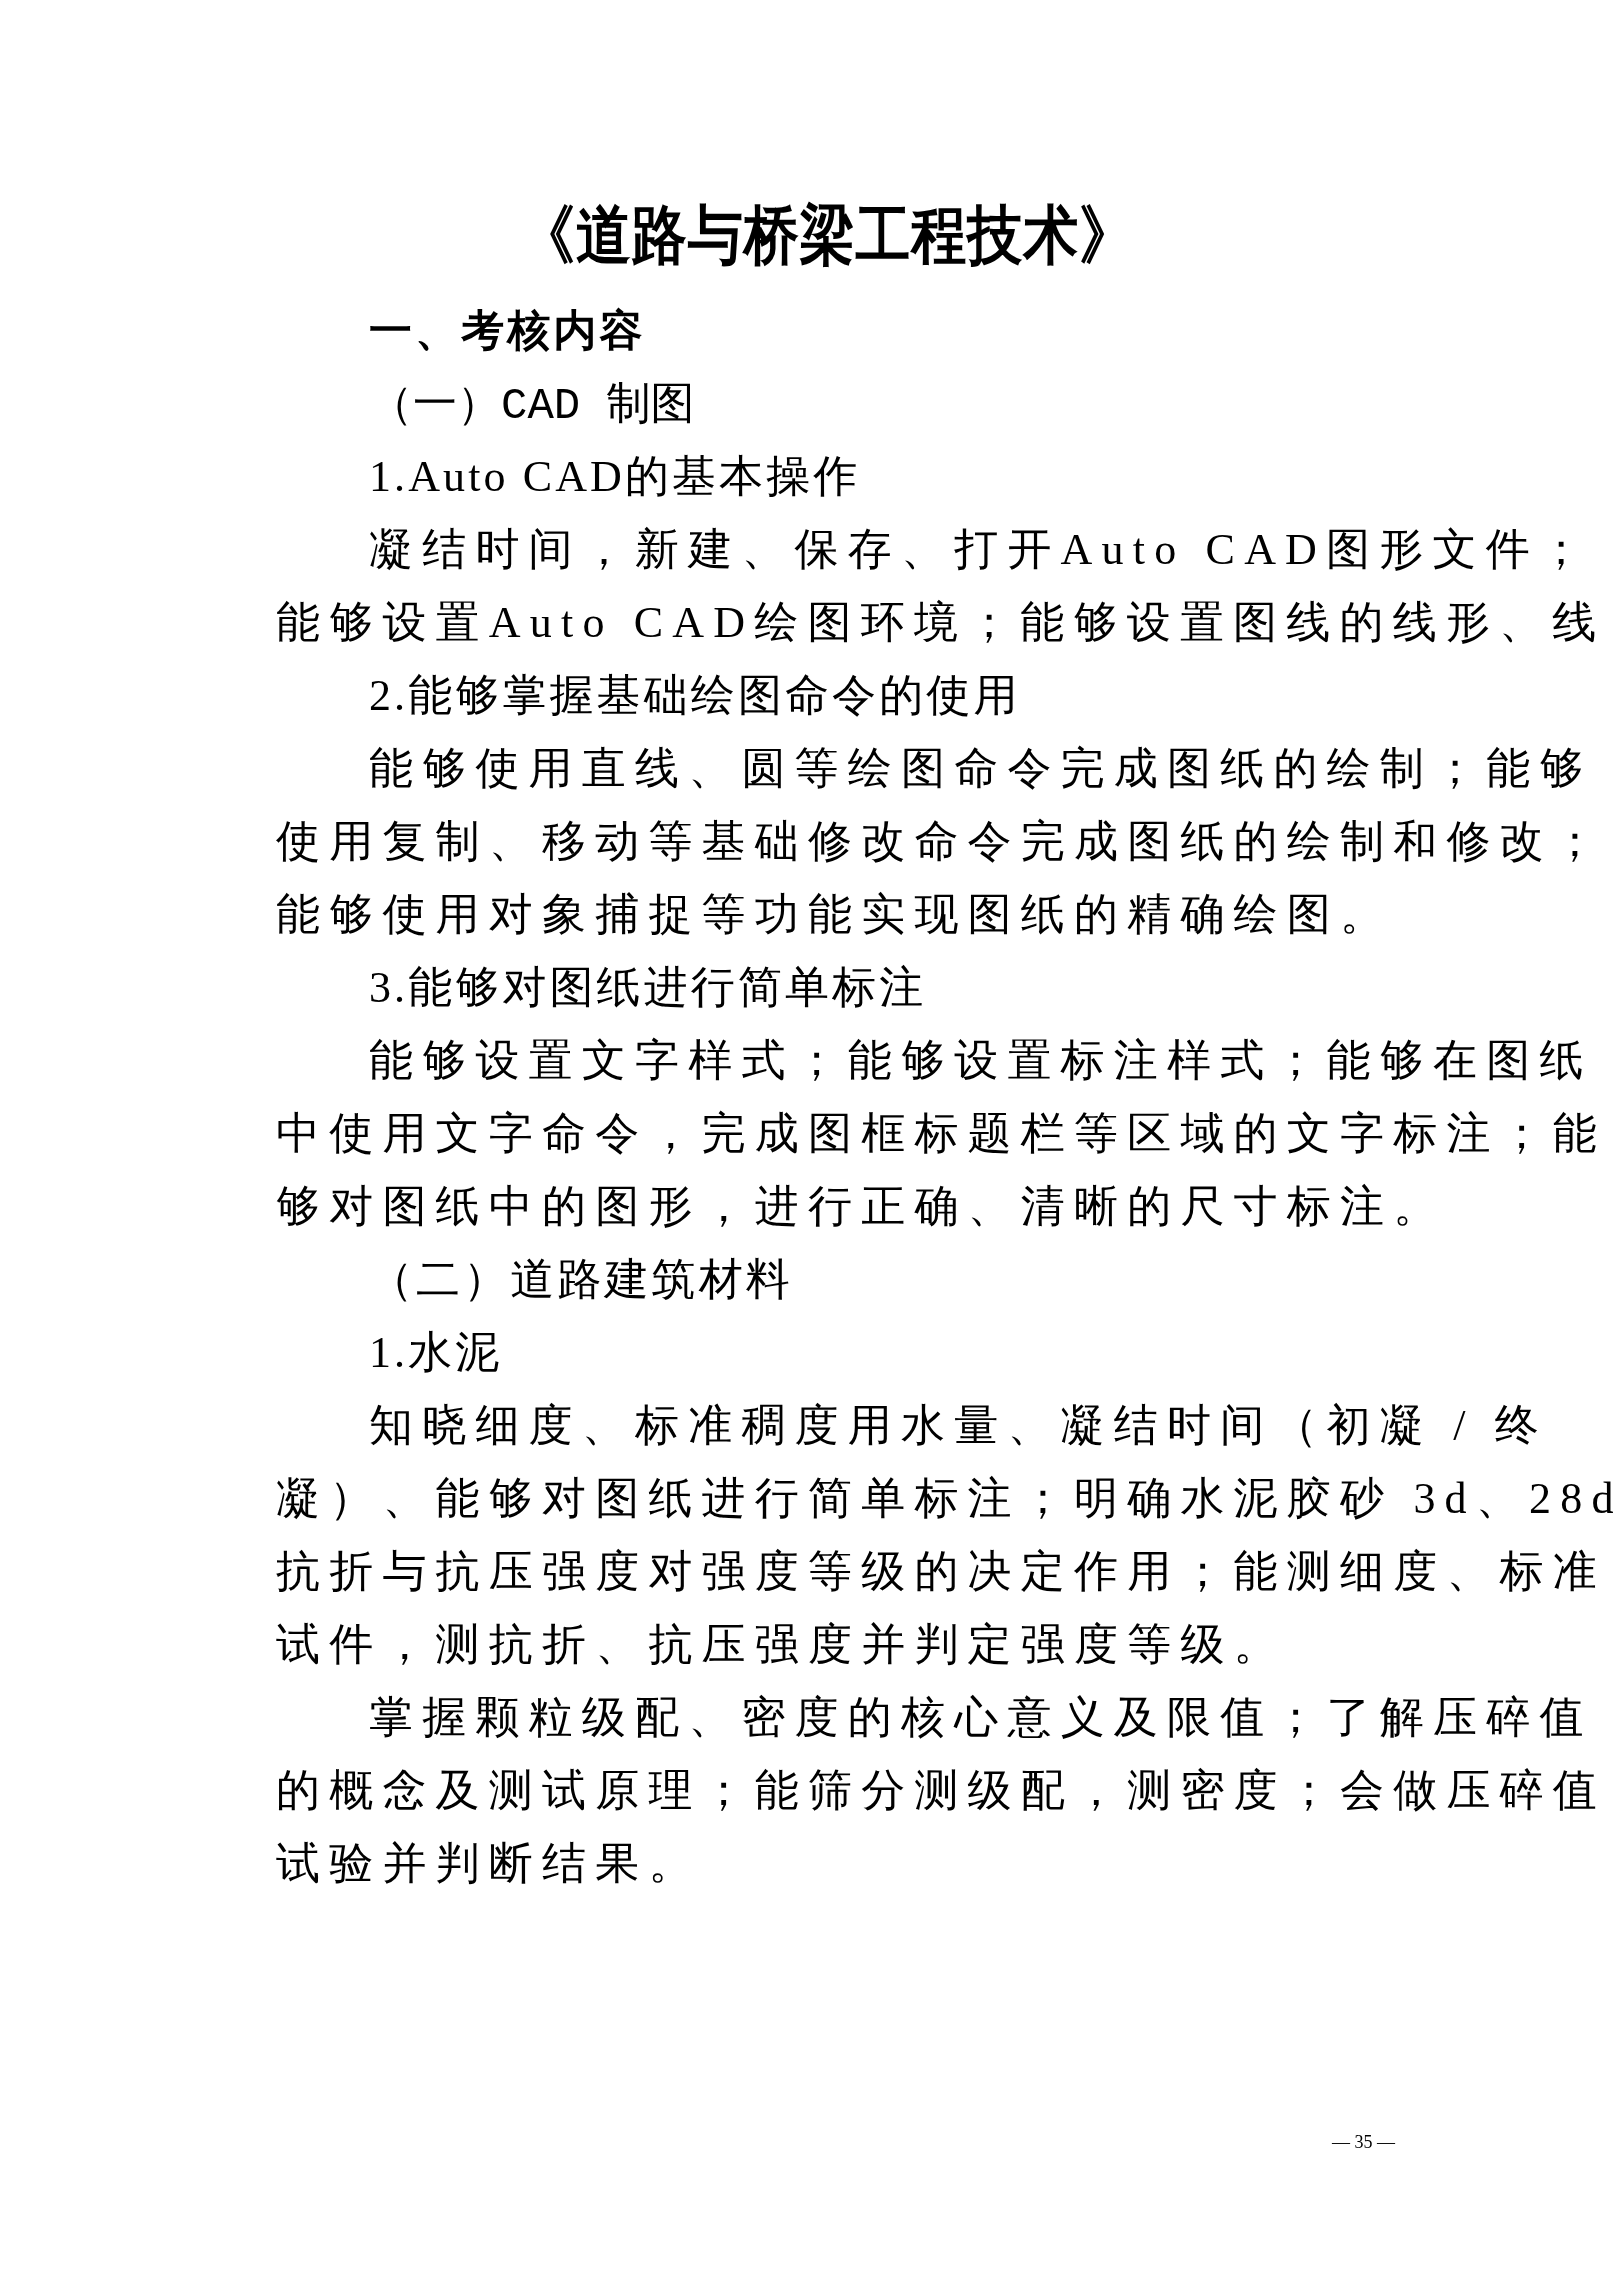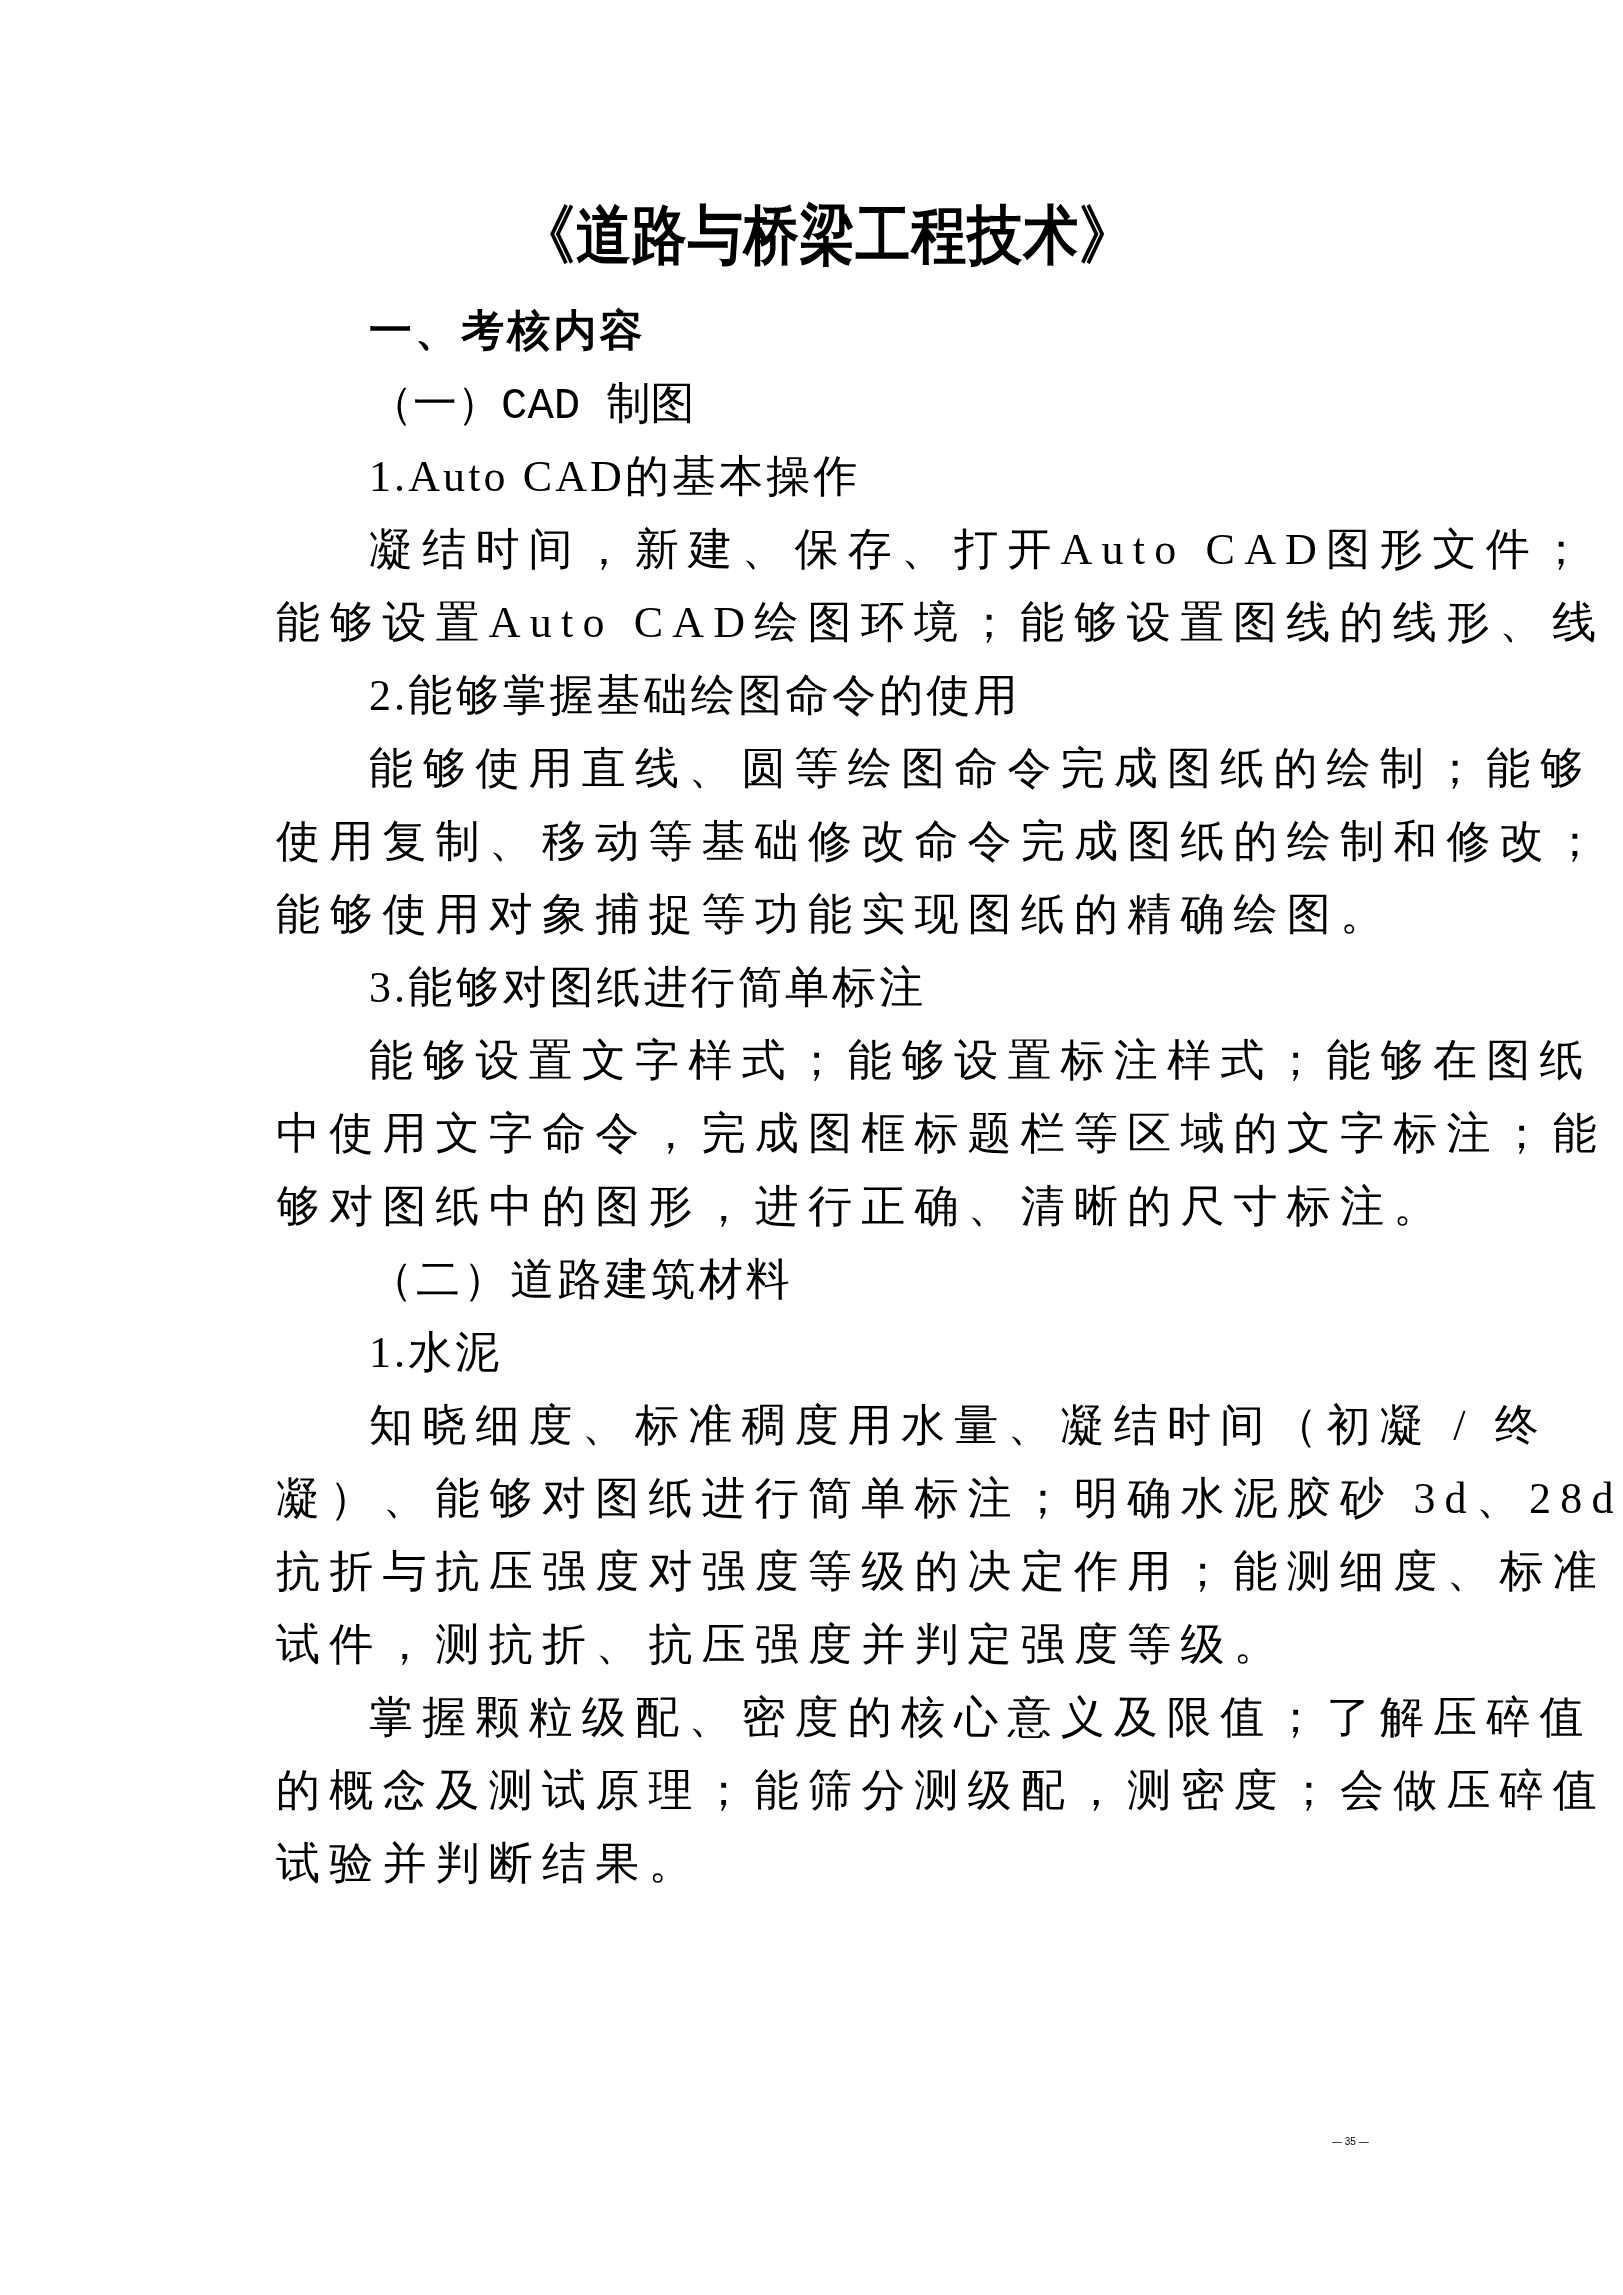--- a/index.html
+++ b/index.html
@@ -72,22 +72,22 @@
       letter-spacing: 0;
     }
     .line.justify {
       text-align: justify;
       text-align-last: justify;
     }
     .page-number {
       position: absolute;
       left: 1316px;
       top: 2132px;
-      font-family: Liberation Sans, sans-serif;
-      font-size: 10px;
+      font-family: Liberation Serif, serif;
+      font-size: 18px;
       line-height: 20.4px;
       white-space: nowrap;
     }
   </style>
 </head>
 <body>
 
 <div class="page">
 
   <div class="title">《道路与桥梁工程技术》</div>

